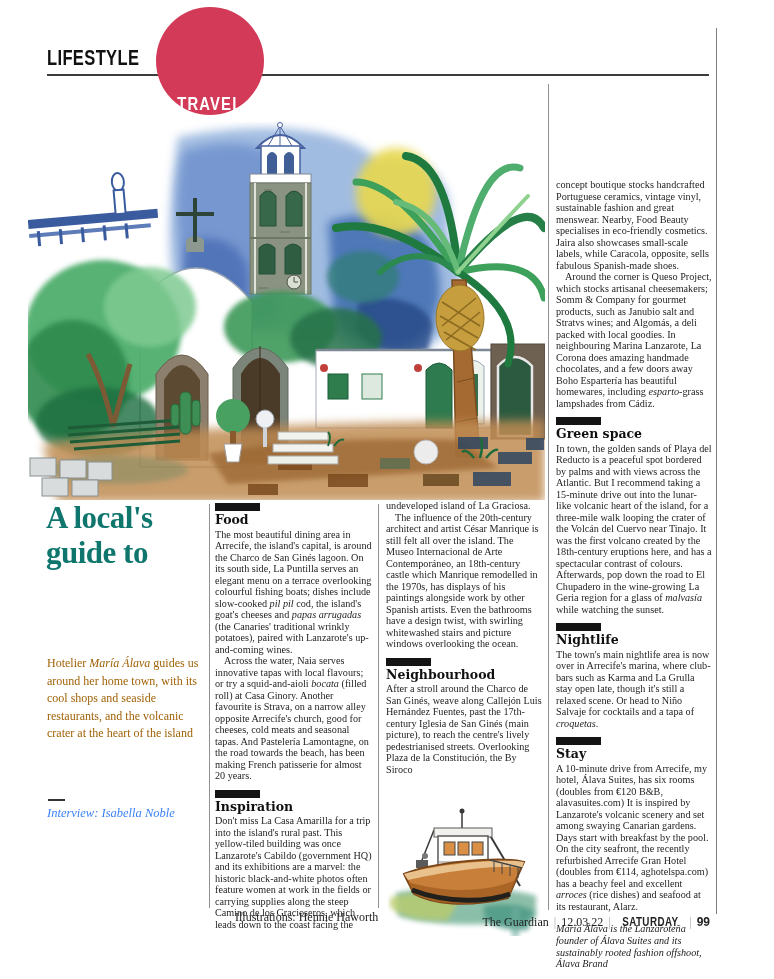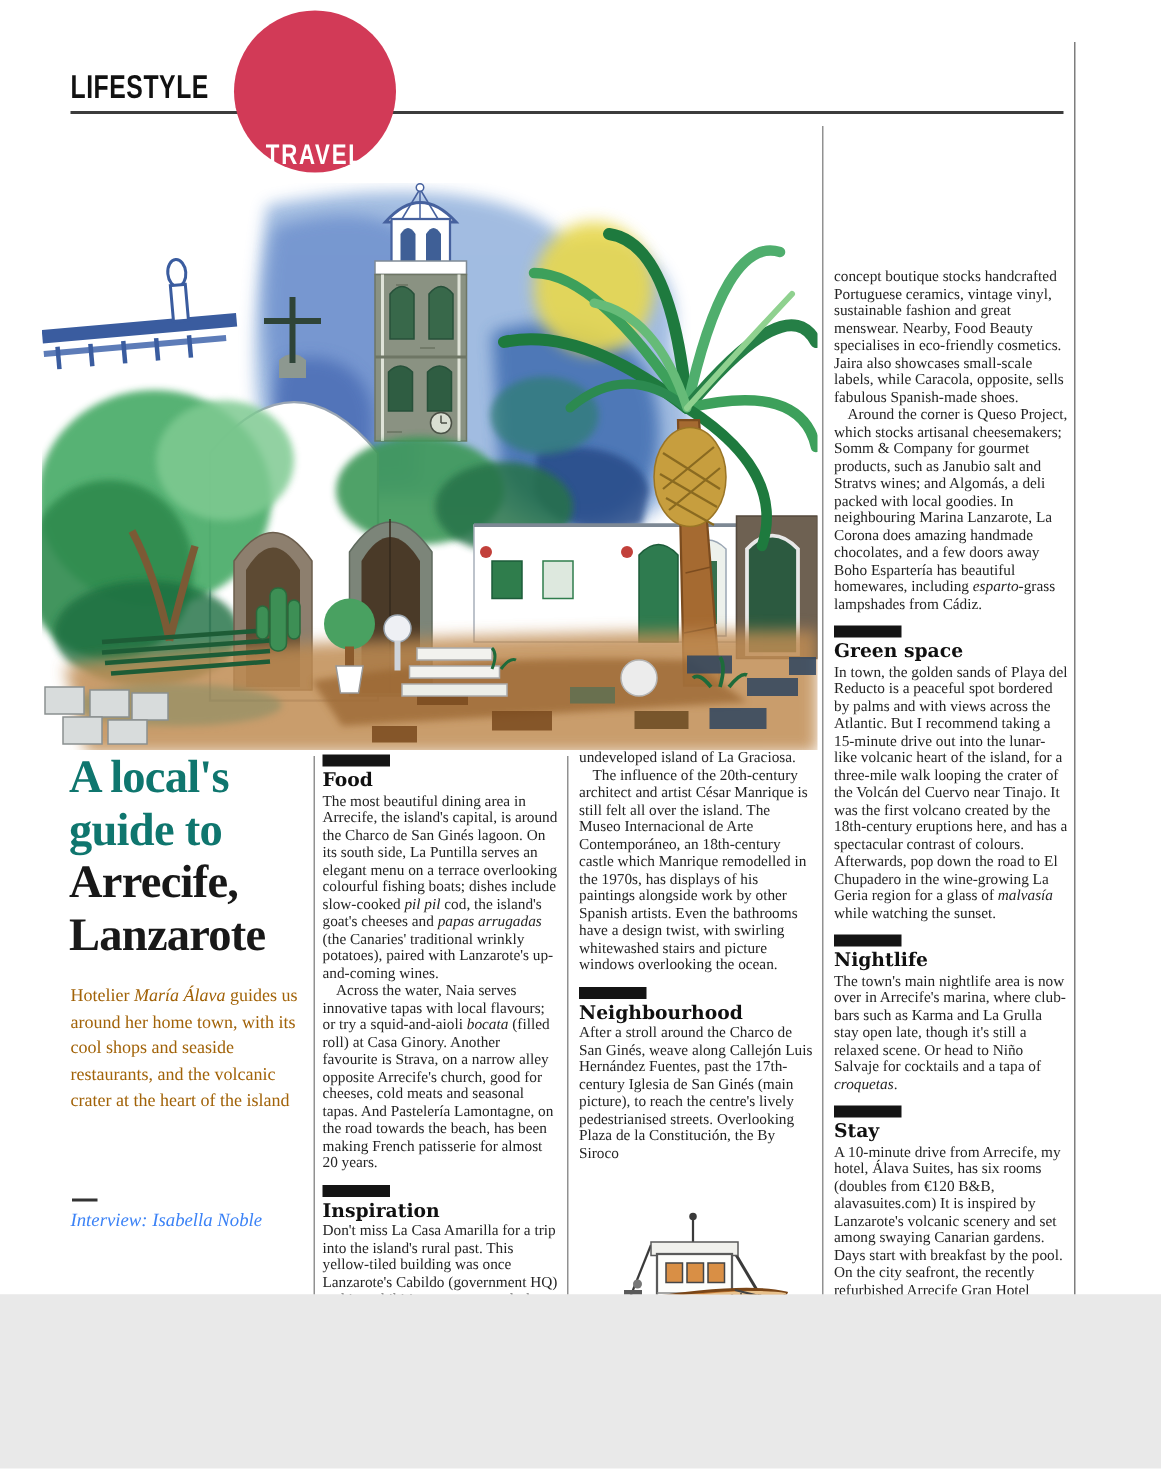--- a/index.html
+++ b/index.html
@@ -1,16 +1,16 @@
 <!DOCTYPE html>
 <html><head>
 <meta charset="utf-8">
 <style>
   html,body{margin:0;padding:0;background:#e9e9e9;}
-  .page{position:relative;width:774px;height:863px;background:#ffffff;margin:0 auto;
+  .page{position:relative;width:774px;height:979px;background:#ffffff;margin:0 auto;
         font-family:"Liberation Serif","DejaVu Serif",serif;color:#1a1a1a;overflow:hidden;}
 
   
   .kicker{position:absolute;left:47px;top:45px;font-family:"Liberation Sans","DejaVu Sans",sans-serif;
           font-weight:bold;font-size:22px;letter-spacing:.5px;transform:scaleX(.75);transform-origin:left top;color:#111;}
   .header-rule{position:absolute;left:47px;top:74px;width:662px;height:2px;background:#3c3c3c;}
   .badge{position:absolute;left:156px;top:7px;width:108px;height:108px;border-radius:50%;
          display:flex;align-items:flex-end;justify-content:center;}
   .badge-label{color:#fff;font-family:"Liberation Sans","DejaVu Sans",sans-serif;font-weight:bold;
          font-size:19px;letter-spacing:1.5px;transform:scaleX(.78);}
@@ -235,24 +235,20 @@
         <path d="M300,324 q4,-10 0,-14 M306,324 q6,-8 10,-6" stroke="#1d6b3a" stroke-width="2" fill="none"></path>
       </g>
     </svg>
   </div>
 
   <div class="headline">
     <div class="accent">
         <div>A local's</div>
         <div>guide to</div>
       </div>
-    <div class="blackpart">
-        <div>Arrecife,</div>
-        <div>Lanzarote</div>
-      </div>
   </div>
   <div class="standfirst">Hotelier <i>María Álava</i> guides us around her home town, with its cool shops and seaside restaurants, and the volcanic crater at the heart of the island</div>
   <div class="byline-dash"></div>
   <div class="byline">Interview: Isabella Noble</div>
 
   <div class="col" id="col2">
       <div class="section">
         <div class="bar"></div>
         <h3 class="sec-h">Food</h3>
         <p class="para">The most beautiful dining area in Arrecife, the island's capital, is around the Charco de San Ginés lagoon. On its south side, La Puntilla serves an elegant menu on a terrace overlooking colourful fishing boats; dishes include slow-cooked <i>pil pil</i> cod, the island's goat's cheeses and <i>papas arrugadas</i> (the Canaries' traditional wrinkly potatoes), paired with Lanzarote's up-and-coming wines.</p>

